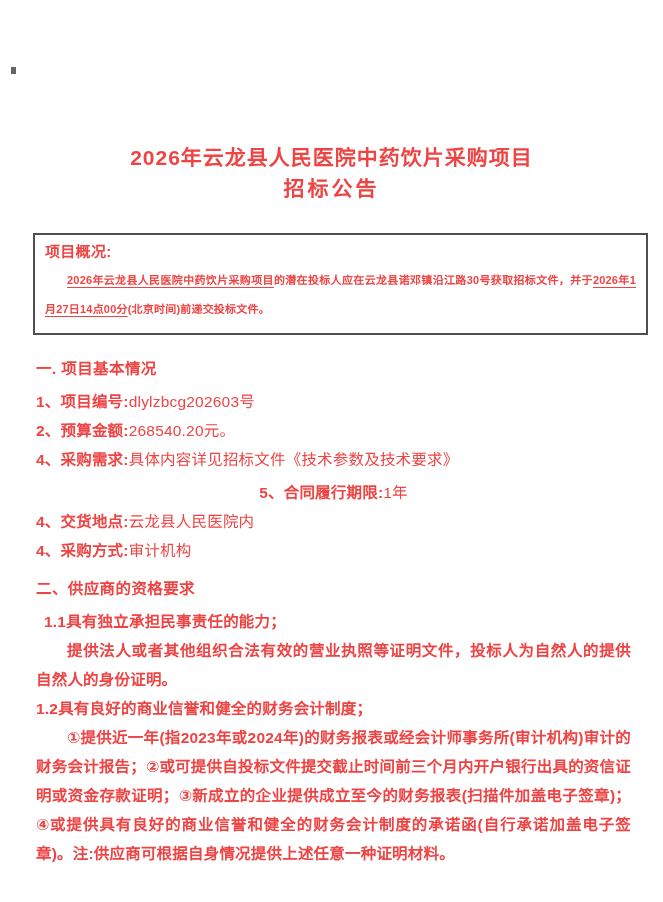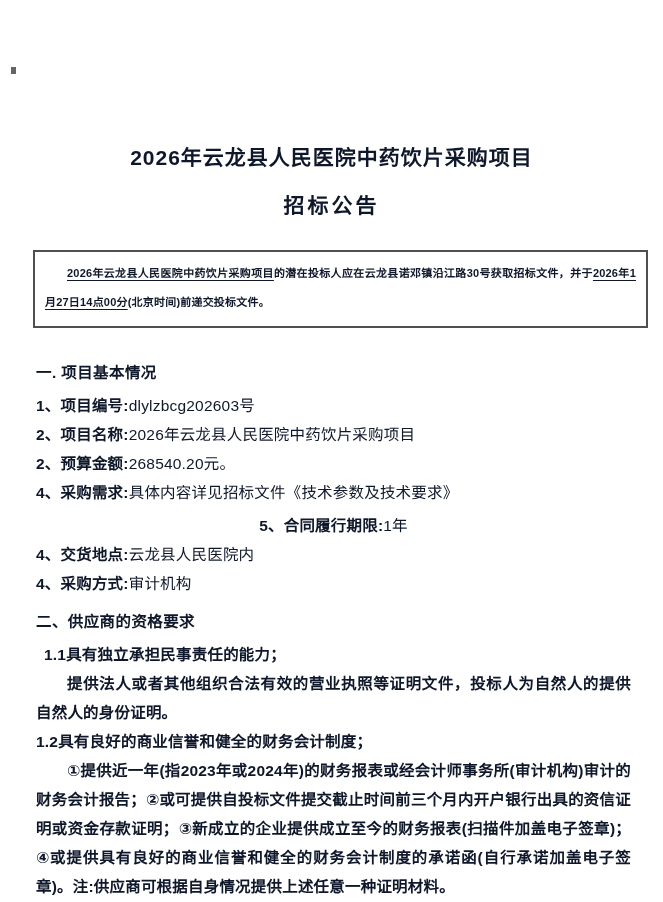--- a/index.html
+++ b/index.html
@@ -1,35 +1,35 @@
 <!DOCTYPE html>
 <html lang="zh-CN"><head>
 <meta charset="utf-8">
 <style>
   html,body{margin:0;padding:0;background:#e8e8e8;}
   .page{
     position:relative;
     width:663px;height:902px;
     margin:0 auto;
     background:#ffffff;
-    color:#0f172a;
+    color:#ef4444;
     font-family:"Liberation Sans","DejaVu Sans",sans-serif;
     overflow:hidden;
     box-sizing:border-box;
   }
   .speck{
     position:absolute;left:11px;top:67px;width:5px;height:7px;
     background:#4a4a4a;opacity:.85;
   }
   .titles{padding-top:144px;text-align:center;}
   .title-1{
     font-size:21px;font-weight:700;letter-spacing:1px;line-height:28px;
   }
   .title-2{
-    font-size:21px;font-weight:700;letter-spacing:3px;line-height:28px;margin-top:20px;font-family:Liberation Serif, serif;
+    font-size:21px;font-weight:700;letter-spacing:3px;line-height:28px;margin-top:3px;font-family:Liberation Serif, serif;
   }
   .overview-box{
     margin:30px 15px 0 33px;
     border:2px solid #4f4f4f;
     padding:5px 10px 9px 10px;
     box-sizing:border-box;
   }
   .overview-heading{
     font-size:15px;font-weight:700;line-height:24px;letter-spacing:.3px;
   }
@@ -39,21 +39,21 @@
     text-align:justify;text-indent:2em;
   }
   .u{
     text-decoration:underline;
     text-underline-offset:3px;
     text-decoration-thickness:1px;
   }
   .content{margin:0 32px 0 36px;}
   .sec-heading{
     font-size:15.5px;font-weight:700;letter-spacing:.4px;
-    margin-top:34px;line-height:21px;
+    margin-top:23px;line-height:21px;
   }
   .items{margin-top:8px;font-size:15.5px;letter-spacing:.2px;}
   .item{line-height:29px;white-space:nowrap;}
   .item.gap{margin-top:4px;text-align:center;}
   .item-label{font-weight:700;}
   .item-value{font-weight:400;margin-top:17px;}
   .sec2-heading{margin-top:13px;}
   .qual{margin-top:8px;font-size:15.5px;letter-spacing:.2px;}
   .qual p{margin:0;line-height:29px;text-align:justify;}
   .q-head{font-weight:700;padding-left:8px;}
@@ -65,30 +65,30 @@
 <div class="page">
 
   <div class="speck"></div>
 
   <div class="titles">
     <div class="title-1">2026年云龙县人民医院中药饮片采购项目</div>
     <div class="title-2">招标公告</div>
   </div>
 
   <div class="overview-box">
+    <div class="overview-heading">项目概况:</div>
     <p class="overview-para"><span class="u">2026年云龙县人民医院中药饮片采购项目</span><span>的潜在投标人应在云龙县诺邓镇沿江路30号获取招标文件，并于</span><span class="u">2026年1月27日14点00分</span><span>(北京时间)前递交投标文件。</span></p>
   </div>
 
   <div class="content">
 
     <div class="sec-heading">一. 项目基本情况</div>
 
     <div class="items">
       <div class="item"><span class="item-label">1、项目编号:</span><span class="item-value">dlylzbcg202603号</span></div>
-      <div class="item"><span class="item-label">2、项目名称:</span><span class="item-value">2026年云龙县人民医院中药饮片采购项目</span></div>
       <div class="item"><span class="item-label">2、预算金额:</span><span class="item-value">268540.20元。</span></div>
       <div class="item"><span class="item-label">4、采购需求:</span><span class="item-value">具体内容详见招标文件《技术参数及技术要求》</span></div>
       <div class="item gap"><span class="item-label">5、合同履行期限:</span><span class="item-value">1年</span></div>
       <div class="item"><span class="item-label">4、交货地点:</span><span class="item-value">云龙县人民医院内</span></div>
       <div class="item"><span class="item-label">4、采购方式:</span><span class="item-value">审计机构</span></div>
     </div>
 
     <div class="sec-heading sec2-heading">二、供应商的资格要求</div>
 
     <div class="qual">

